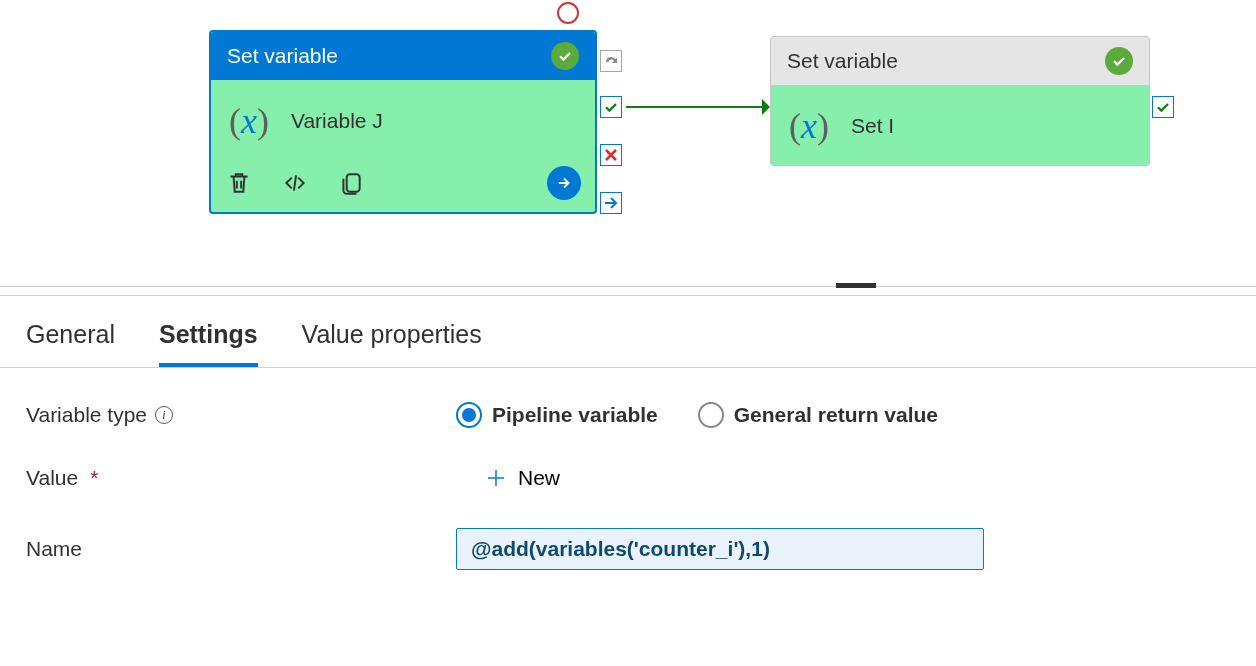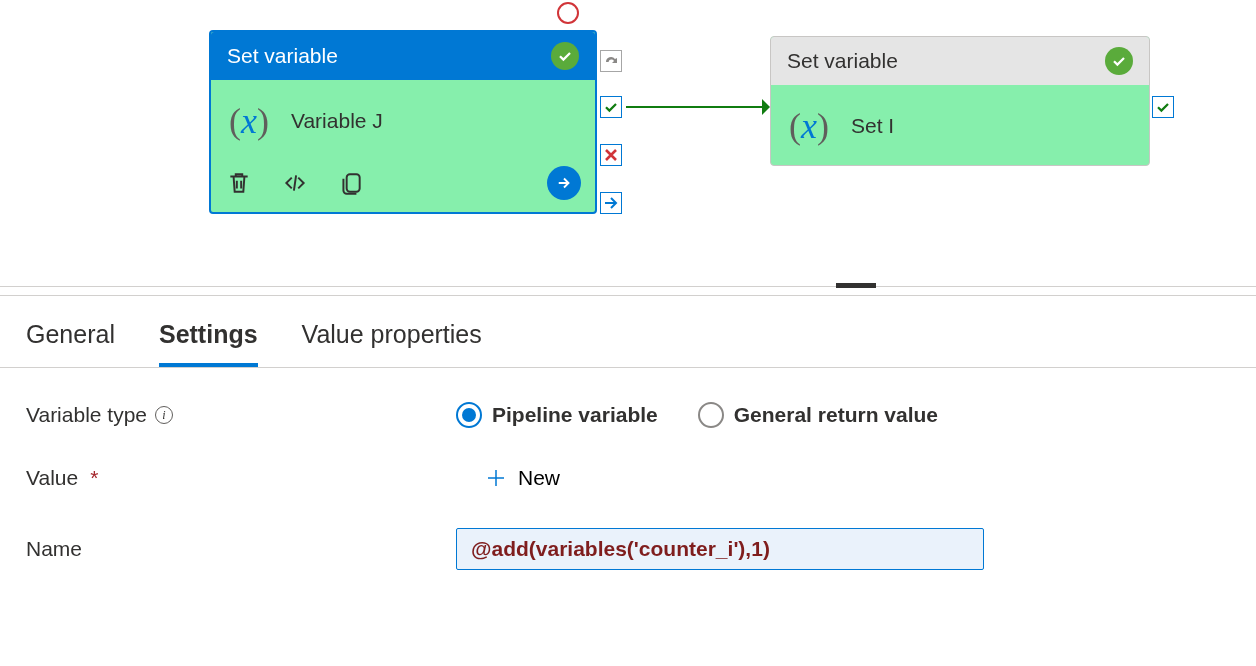--- a/index.html
+++ b/index.html
@@ -226,21 +226,21 @@
 
   .expr-input {
     width:528px;
     border:1px solid var(--ms-blue);
     background:#eaf2fb;
     border-radius:2px;
     padding:8px 14px;
     font-size:21px;
     font-weight:600;
     font-family:"Segoe UI", sans-serif;
-    color:#7f1d1d;
+    color:#0c4a6e;
   }
 
 </style>
 </head>
 <body>
 
 <div class="canvas">
 
   <div class="bp-circle"></div>
 

